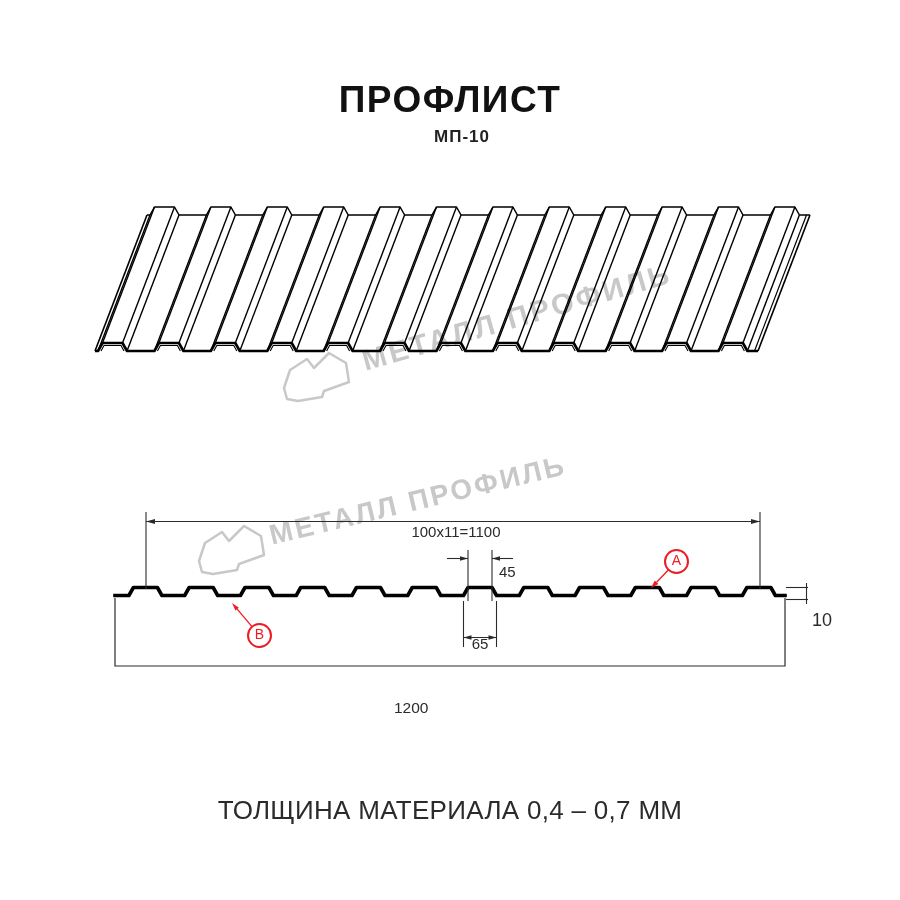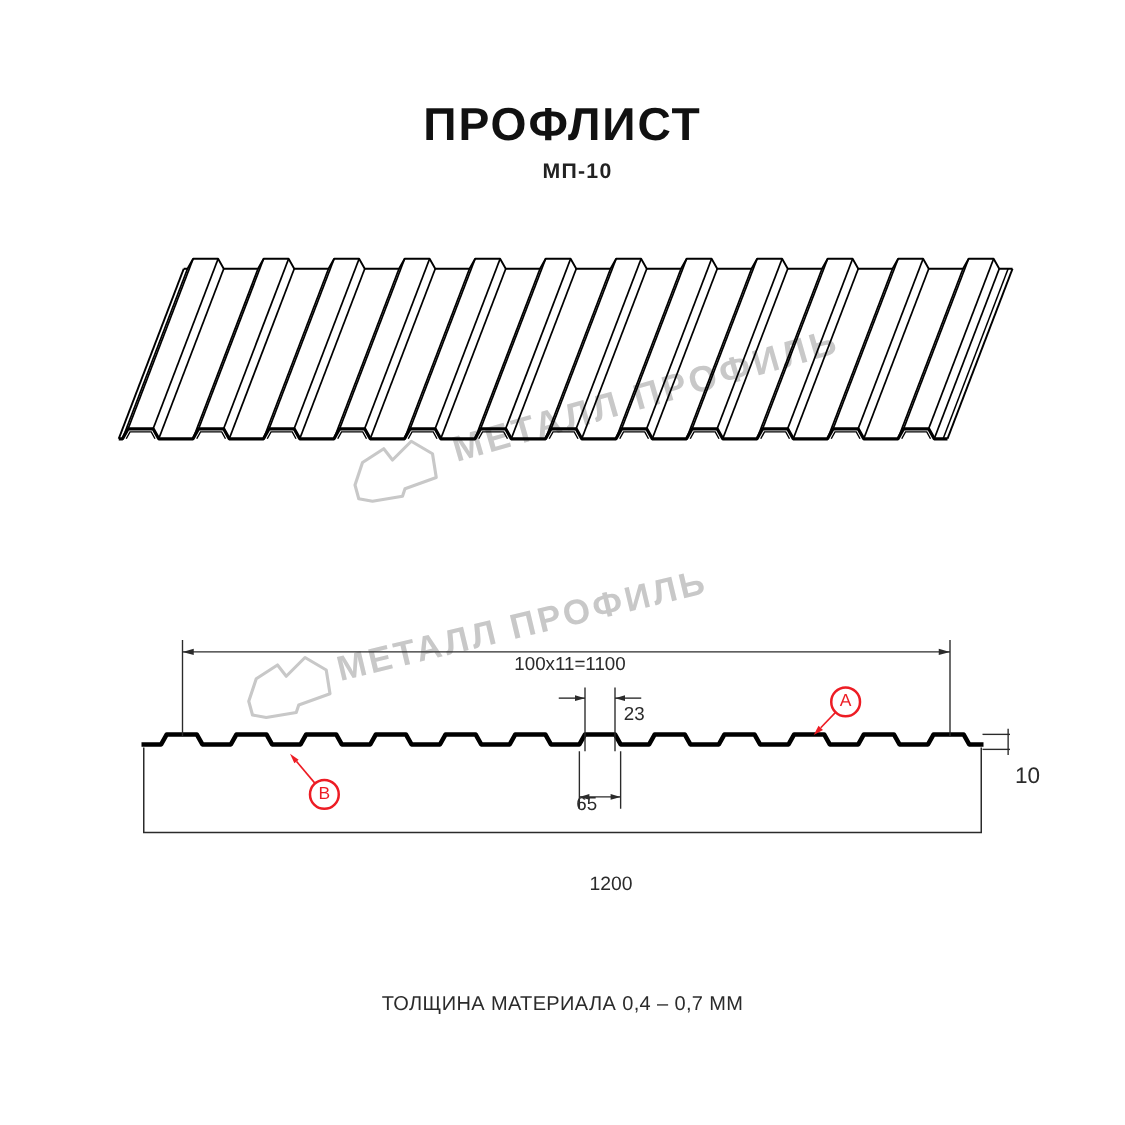--- a/index.html
+++ b/index.html
@@ -3,21 +3,21 @@
 <meta charset="utf-8">
 <style>
   html,body{margin:0;padding:0;background:#fff;}
   .canvas{position:relative;width:900px;height:900px;background:#fff;overflow:hidden;
           font-family:"Liberation Sans",sans-serif;}
   .txt{position:absolute;white-space:nowrap;}
   .title{left:0;right:0;top:79px;text-align:center;font-size:37px;font-weight:bold;
          letter-spacing:1.5px;color:#111;}
   .subtitle{left:0;right:0;top:127px;text-align:center;font-size:17px;font-weight:600;
             letter-spacing:1px;color:#222;margin-left:24px;}
-  .footer{left:0;right:0;top:795px;text-align:center;font-size:16px;font-weight:500;
+  .footer{left:0;right:0;top:795px;text-align:center;font-size:26px;font-weight:500;
           letter-spacing:.3px;color:#2b2b2b;}
   .wm-text{position:absolute;font-weight:bold;color:#c8c8c8;white-space:nowrap;z-index:0;}
   #wm1{left:363px;top:345px;font-size:29px;letter-spacing:3px;
        transform:rotate(-16deg);transform-origin:0 50%;}
   #wm2{left:270px;top:520px;font-size:28px;letter-spacing:2.5px;
        transform:rotate(-13.5deg);transform-origin:0 50%;}
   svg#cad{position:absolute;left:0;top:0;z-index:1;}
   .dim{position:absolute;font-size:15px;color:#222;z-index:2;white-space:nowrap;margin-top:24px;}
   .callout{position:absolute;width:25px;height:25px;border:2.5px solid #ed1c24;
            border-radius:50%;box-sizing:border-box;color:#ed1c24;font-size:14px;
@@ -125,24 +125,24 @@
       <line x1="786" y1="599.5" x2="808" y2="599.5" stroke="#2b2b2b" stroke-width="1.1"></line>
       <line x1="806.5" y1="583" x2="806.5" y2="604" stroke="#2b2b2b" stroke-width="1.1"></line>
       <line x1="669" y1="569.3" x2="656.6" y2="582.2" stroke="#ed1c24" stroke-width="1.3"></line>
       <polygon points="651,588 654.8,580.5 658.4,583.9" fill="#ed1c24"></polygon>
       <line x1="252.2" y1="626.9" x2="237.2" y2="609.1" stroke="#ed1c24" stroke-width="1.3"></line>
       <polygon points="232,603 238.9,607.7 235.5,610.5" fill="#ed1c24"></polygon>
     </svg>
 
   <div class="lbl-layer">
     <div class="dim" style="left: 395px; top: 499px; width: 122px; text-align: center; color: rgb(43, 43, 43);">100x11=1100</div>
-    <div class="dim" style="left: 499px; top: 539px; color: rgb(43, 43, 43);">23</div>
-    <div class="dim" style="left: 461px; top: 611px; width: 38px; color: rgb(43, 43, 43);">65</div>
+    <div class="dim" style="left: 499px; top: 539px; color: rgb(43, 43, 43);">45</div>
+    <div class="dim" style="left: 461px; top: 611px; width: 38px; text-align: center; color: rgb(43, 43, 43);">65</div>
     <div class="dim" style="left: 812px; top: 586px; font-size: 18px; color: rgb(43, 43, 43);">10</div>
-    <div class="dim" style="left: 394px; top: 675px; width: 112px; text-align: right; font-size: 15.5px; color: rgb(43, 43, 43);">1200</div>
+    <div class="dim" style="left: 394px; top: 675px; width: 112px; text-align: left; font-size: 15.5px; color: rgb(43, 43, 43);">1200</div>
   </div>
 
   <div class="callout" style="left: 664px; top: 549px; border-color: rgb(237, 28, 36); color: rgb(237, 28, 36);">
     <span>A</span>
   </div>
   <div class="callout" style="left: 247px; top: 623px; border-color: rgb(237, 28, 36); color: rgb(237, 28, 36);">
     <span>B</span>
   </div>
 
   <div class="txt footer">ТОЛЩИНА МАТЕРИАЛА 0,4 – 0,7 ММ</div>

